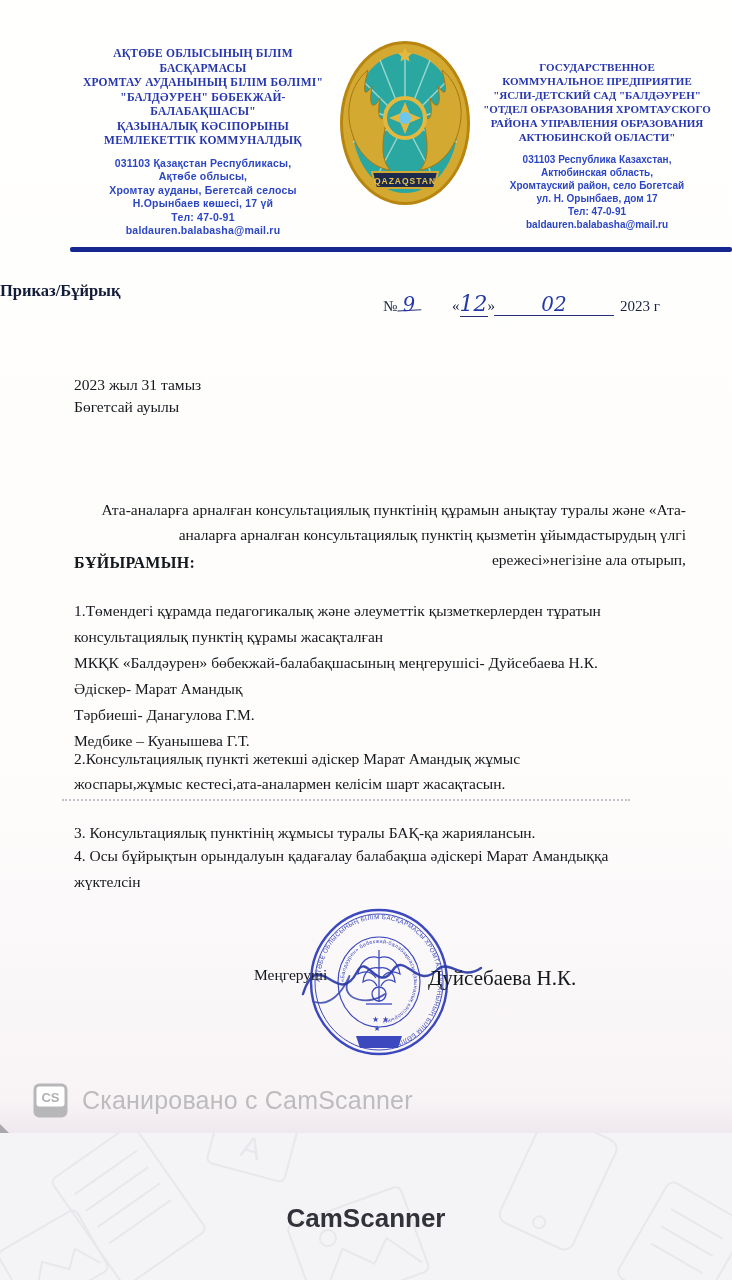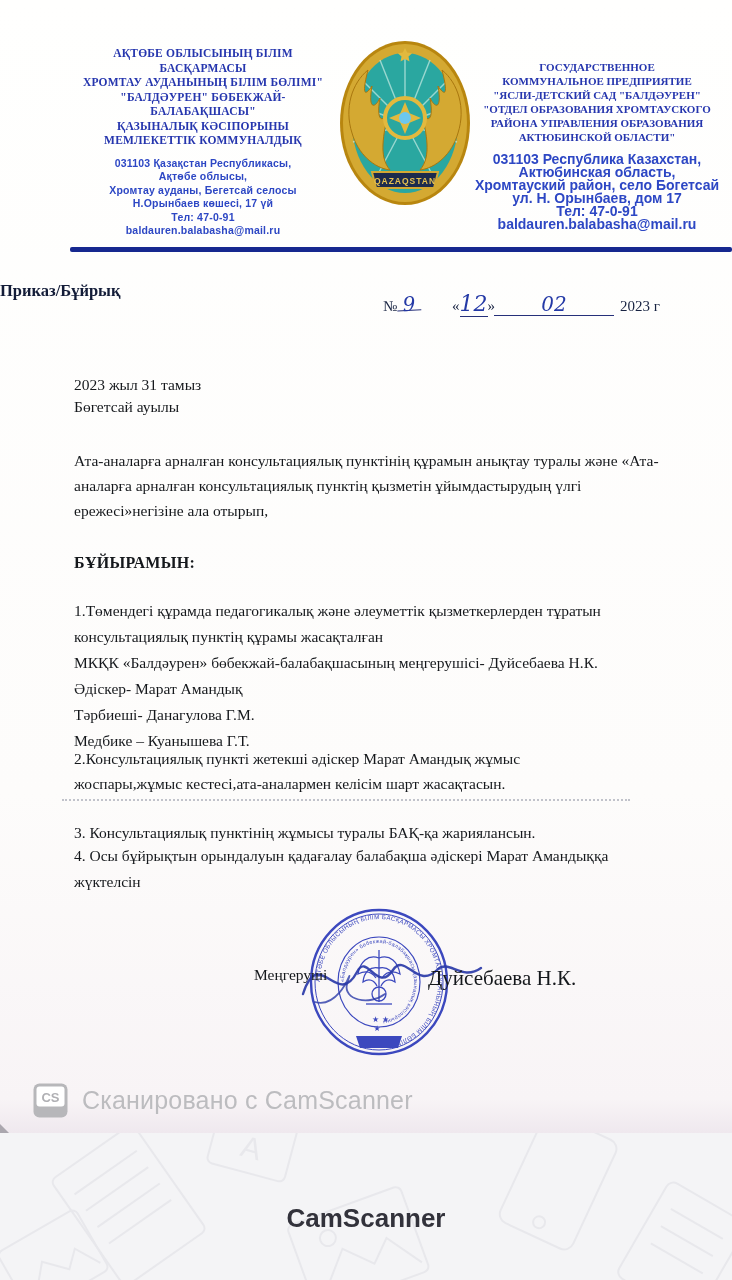--- a/index.html
+++ b/index.html
@@ -6,21 +6,21 @@
   .screen{position:relative;width:732px;height:1280px;background:#0f172a;overflow:hidden;
           font-family:"Liberation Serif",serif;color:#15181c;}
   .scan{position:absolute;left:0;top:0;width:732px;height:1133px;
         background:linear-gradient(180deg,#fffffe 0%,#fdfcfb 70%,#f8f4f6 97%,#efe8ee 100%);}
   
   .org{position:absolute;text-align:center;font-weight:bold;color:#2636ae;}
   .org-left{left:70px;top:46px;width:266px;font-size:11.5px;line-height:14.5px;letter-spacing:.2px;}
   .org-right{left:474px;top:60px;width:246px;font-size:11px;line-height:14px;}
   .addr{margin-top:9px;font-family:"Liberation Sans",sans-serif;font-weight:bold;
         color:#2d47c4;font-size:10.5px;line-height:13.5px;}
-  .org-right .addr{font-size:14px;line-height:13px;}
+  .org-right .addr{font-size:10px;line-height:13px;}
   .emblem{position:absolute;left:338px;top:38px;}
   .rule{position:absolute;left:70px;top:247px;width:662px;height:5px;background:#16288f;border-radius:2px;}
   
   .title{position:absolute;left:0;top:262px;width:732px;text-align:left;
          font-size:16.5px;font-weight:bold;color:#131c38;margin-top:19px;}
   .dateline{position:absolute;top:298px;font-size:15px;color:#182342;white-space:nowrap;}
   .dl-left{left:86px;}
   .dl-num{left:383px;}
   .dl-day{left:452px;}
   .dl-month{left:494px;width:120px;text-align:center;border-bottom:1.6px solid #26307a;}
@@ -28,21 +28,21 @@
   .blank{display:inline-block;border-bottom:1.6px solid #26307a;height:15px;vertical-align:baseline;}
   .b1{width:34px;margin:0 3px;}
   .b2{width:126px;margin-left:6px;}
   .hw{font-family:"DejaVu Serif",serif;font-style:italic;color:#2439a6;font-size:20px;line-height:12px;}
   .hw-num{display:inline-block;min-width:24px;text-align:center;border-bottom:1.6px solid #26307a;
           transform:rotate(-3deg);}
   .hw-day{font-size:22px;border-bottom:1.4px solid #26307a;}
   
   .placedate{position:absolute;left:74px;top:374px;font-size:15.5px;line-height:22px;}
   .para{position:absolute;left:74px;font-size:15.5px;}
-  .preamble{top:448px;width:612px;line-height:25px;}
+  .preamble{top:497px;width:612px;line-height:25px;text-align:right;}
   .resolve{top:554px;font-weight:bold;font-size:16px;letter-spacing:.3px;}
   .mlpre{white-space:pre-line;}
   .item1{top:598px;width:628px;line-height:26px;}
   .item2{top:746px;width:606px;line-height:25px;}
   .item3{top:820px;width:628px;line-height:25px;}
   .item4{top:843px;width:636px;line-height:26px;}
   .dotted-artifact{position:absolute;left:62px;top:799px;width:568px;height:0;
                    border-top:2px dotted rgba(40,45,80,.28);}
   
   .sig-label{position:absolute;left:254px;top:966px;font-size:15.5px;text-align:center;}

